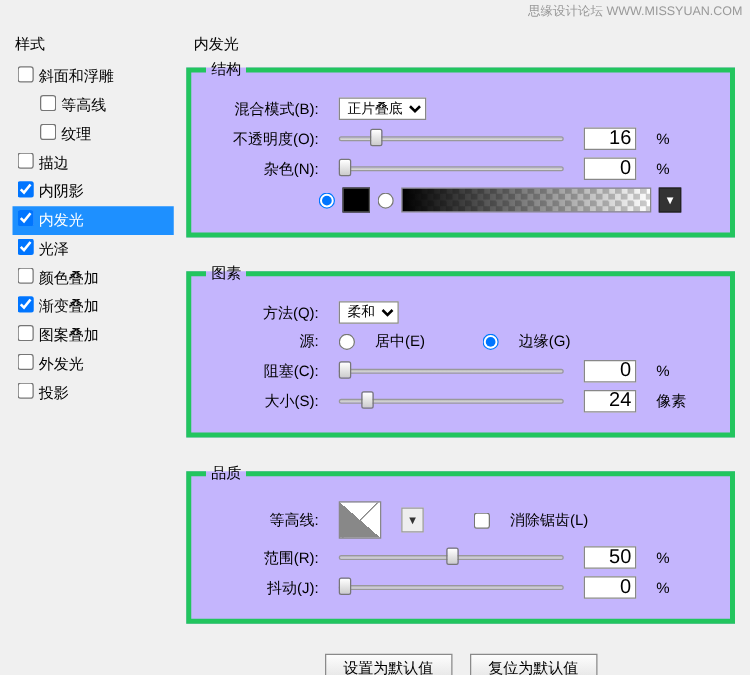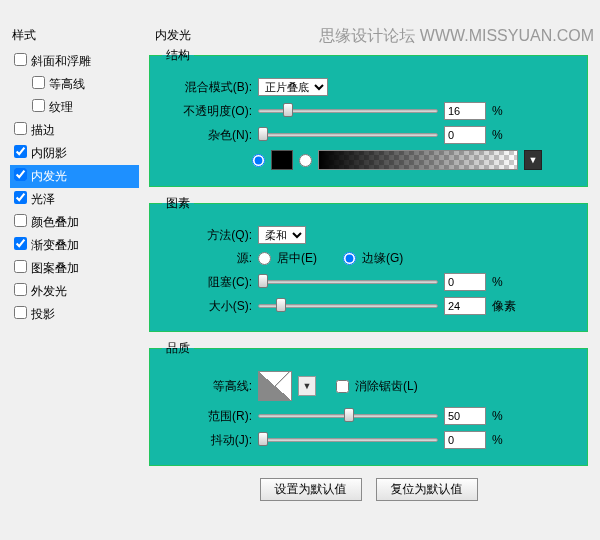--- a/index.html
+++ b/index.html
@@ -1,37 +1,37 @@
 <!DOCTYPE html>
 <html><head>
 <meta charset="utf-8">
 <style>
   * { box-sizing: border-box; margin: 0; padding: 0; }
   body { font-family: "Microsoft YaHei", SimSun, sans-serif; font-size: 12px; background: #f0f0f0; color: #000; }
   .window { width: 600px; height: 540px; background: #f0f0f0; position: relative; display: flex; padding-top: 20px; }
-  .watermark { position: absolute; top: 2px; right: 6px; font-size: 16px; color: #999; margin-top: 24px; }
+  .watermark { position: absolute; top: 2px; right: 6px; font-size: 10px; color: #999; }
   .sidebar { width: 145px; padding: 4px 6px 4px 10px; }
   .sidebar-title { font-size: 12px; padding: 3px 2px 6px; }
   .blend-opt { background: #e8e8e8; padding: 3px 4px; border: 1px solid #ccc; margin-bottom: 2px; }
   .style-list { }
   .style-item { padding: 3px 4px; display: flex; gap: 4px; cursor: pointer; }
   .style-item.indent { padding-left: 22px; }
   .style-item.selected { background: #1e90ff; color: #fff; }
   .style-item input[type=checkbox] { width: 13px; height: 13px; }
   .main { flex: 1; padding: 4px 12px 4px 4px; }
   .main-title { font-size: 12px; padding: 3px 6px; }
-  fieldset { border: 1px solid #22c55e; margin-bottom: 8px; padding: 8px 12px 10px; background: #14b8a6; }
+  fieldset { border: 4px solid #22c55e; margin-bottom: 20px; padding: 8px 12px 10px; background: #c4b5fd; }
   legend { padding: 0 4px; font-size: 12px; }
-  .row { display: flex; align-items: center; margin: 6px 0; gap: 6px; }
+  .row { display: flex; align-items: center; margin: 6px 0; gap: 16px; }
   .lbl { width: 90px; text-align: right; }
   select { font-size: 11px; padding: 1px 2px; border: 1px solid #888; background: #fff; }
   .slider { position: relative; height: 16px; display: flex; align-items: center; }
   .track { height: 4px; background: linear-gradient(#bbb,#ddd); border: 1px solid #999; border-radius: 2px; flex: 1; }
   .thumb { position: absolute; width: 10px; height: 14px; background: linear-gradient(#fff,#ccc); border: 1px solid #777; border-radius: 2px; top: 0; }
-  .numbox { width: 42px; height: 18px; border: 1px solid #888; background: #fff; text-align: left; padding: 1px 3px; font-size: 11px; }
+  .numbox { width: 42px; height: 18px; border: 1px solid #888; background: #fff; text-align: right; padding: 1px 3px; font-size: 16px; }
   .unit { width: 30px; }
   .radio-row { display: flex; align-items: center; gap: 6px; margin: 6px 0 6px 90px; }
   input[type=radio] { width: 13px; height: 13px; }
   .swatch { width: 22px; height: 20px; border: 1px solid #555; display: inline-block; }
   .swatch.black { background: #000; }
   .gradient-box { width: 200px; height: 20px; border: 1px solid #888; background: repeating-conic-gradient(#ccc 0% 25%, #fff 0% 50%) 0/10px 10px; position: relative; }
   .gradient-box::before { content: ""; position: absolute; inset: 0; background: linear-gradient(to right, #000, transparent); }
   .dd-arrow { width: 18px; height: 20px; background: #333; color: #fff; display: inline-flex; align-items: center; justify-content: center; font-size: 9px; border: 1px solid #222; }
   .contour-box { width: 34px; height: 30px; border: 1px solid #888; background: linear-gradient(135deg,#fff 49%,#888 50%,#888 51%,#fff 52%),linear-gradient(to top right,#888,#fff); position: relative; }
   .contour-box::after { content: ""; position: absolute; inset: 0; background: linear-gradient(to top right, #888 0%, #888 50%, transparent 50%); }

